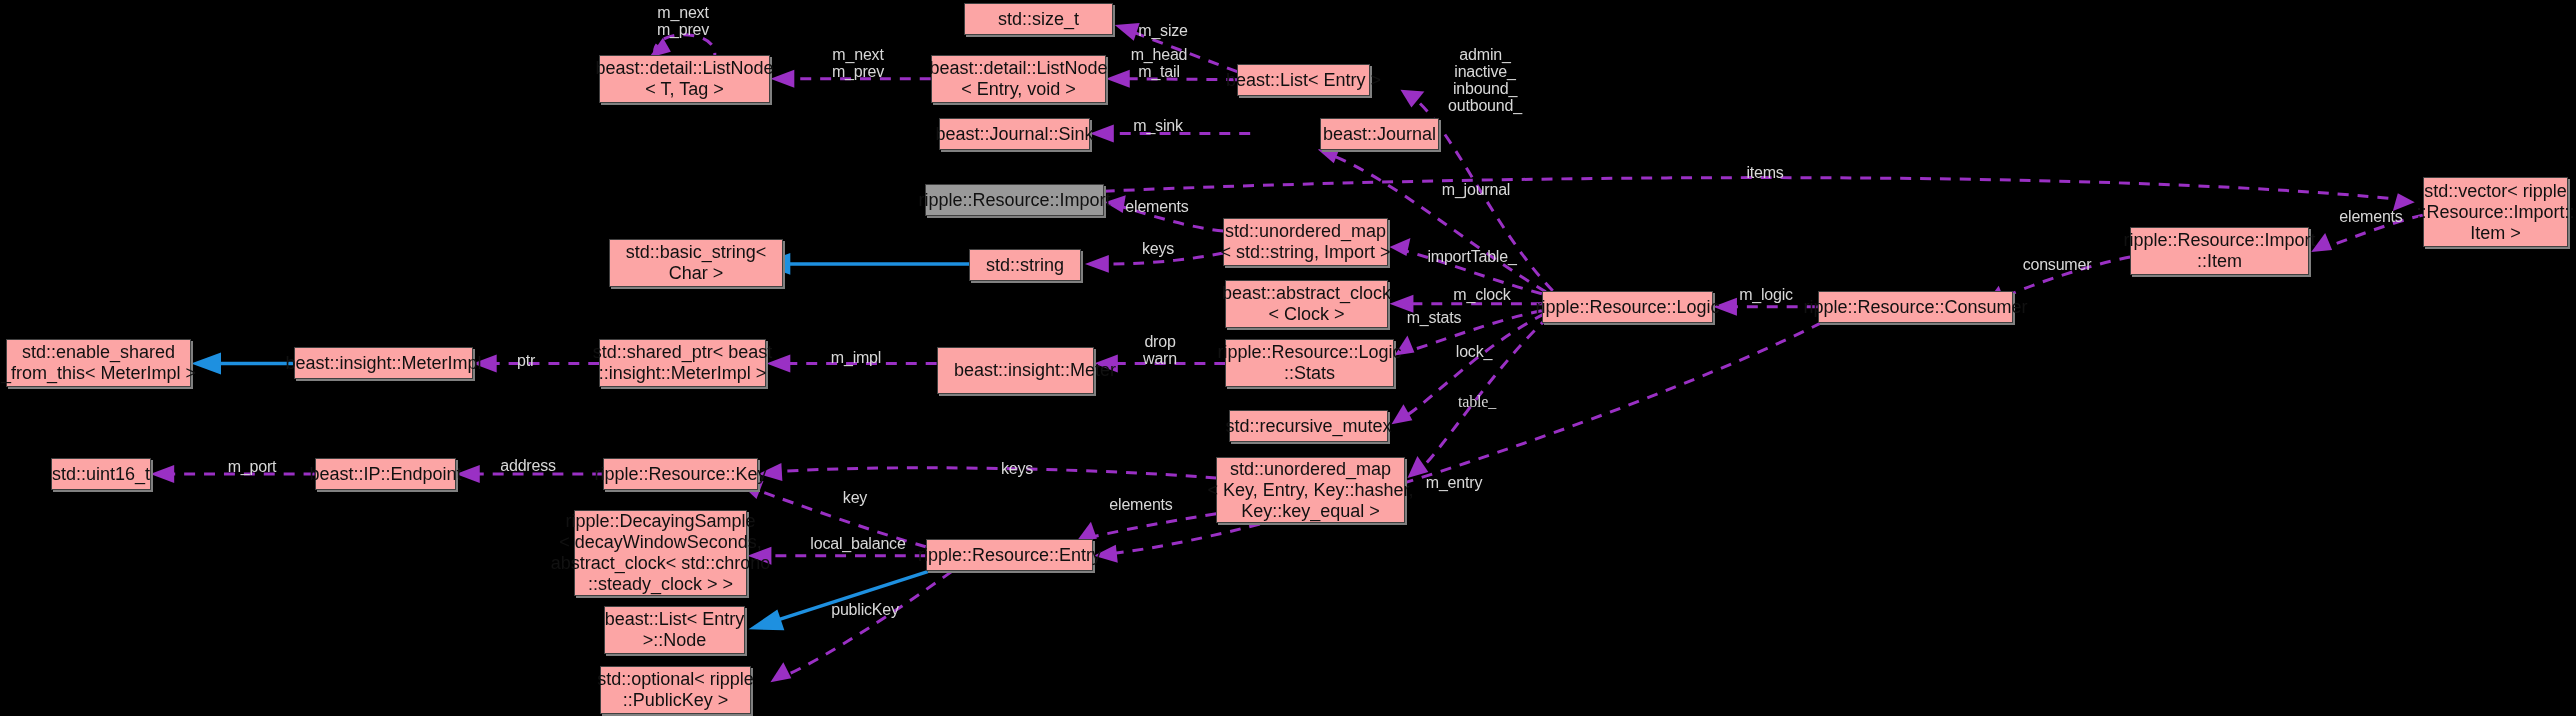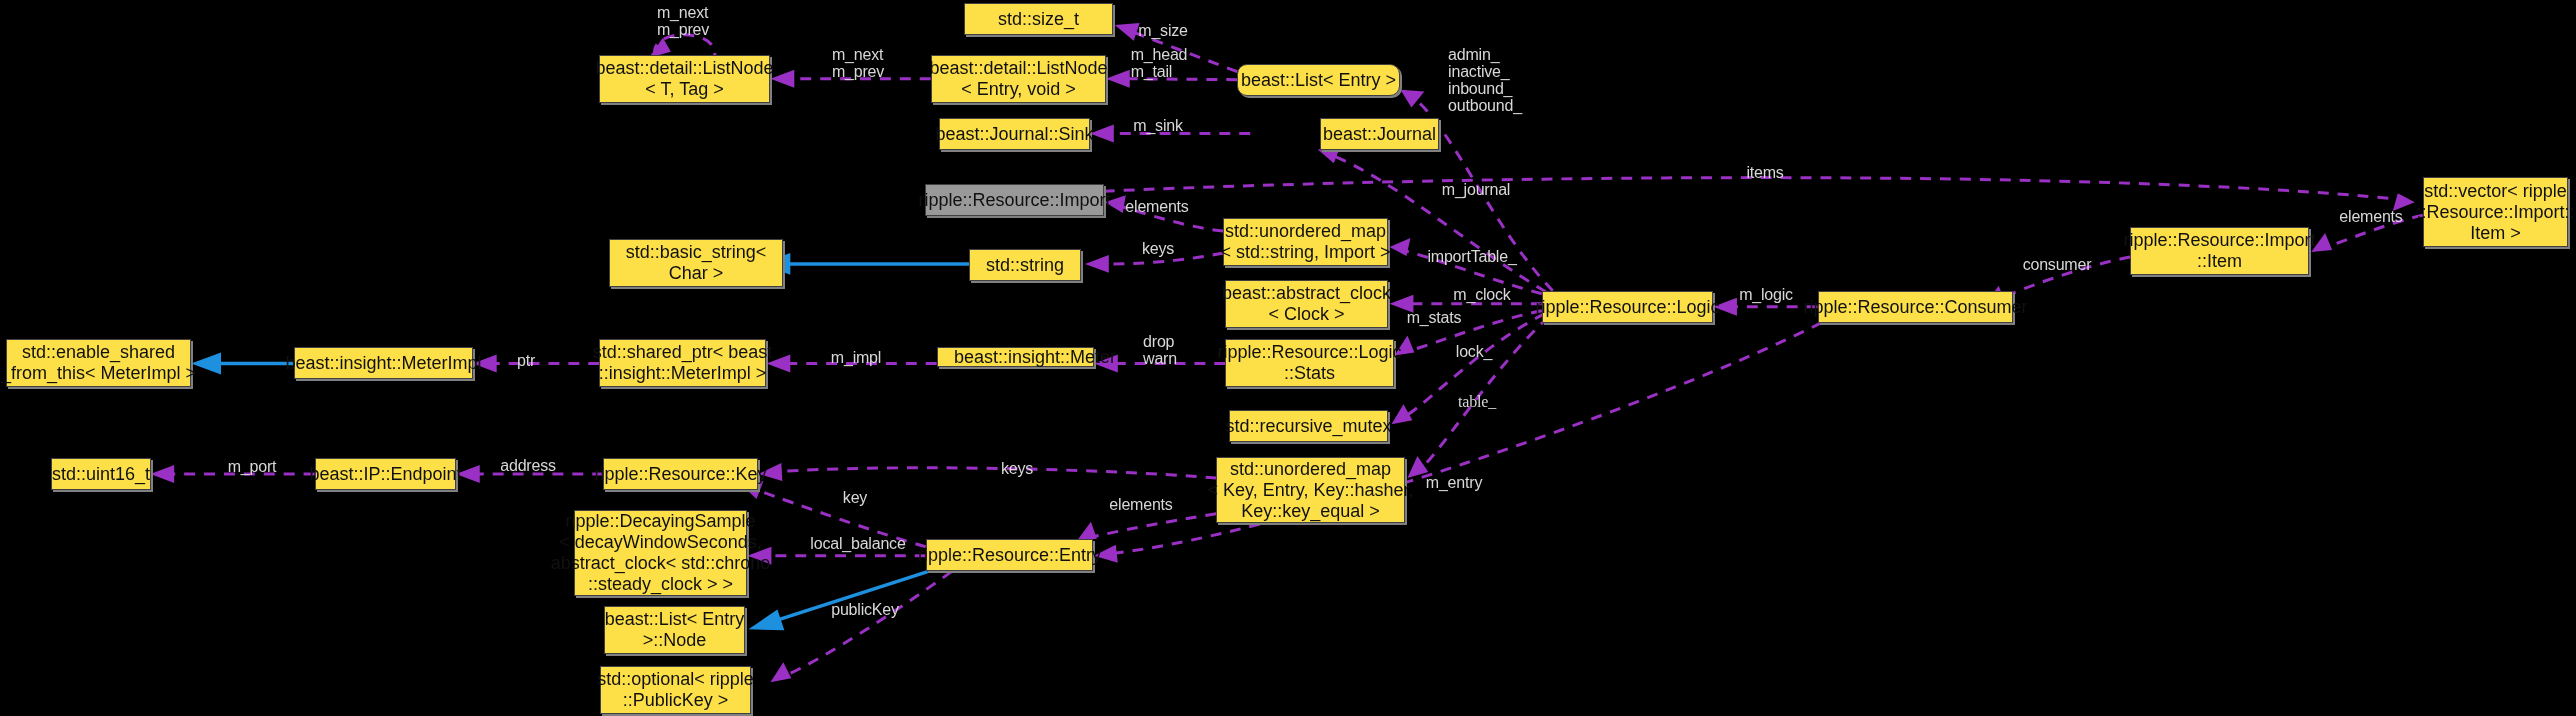--- a/index.html
+++ b/index.html
@@ -38,30 +38,30 @@
   .arrow-usage { fill: #9a30c4; }
   .arrow-inherit { fill: #1e90e0; }
 
   .edge-label {
     position: absolute;
     color: #d8d8d8;
     font-size: 16px;
     line-height: 17px;
     font-family: "Liberation Sans", sans-serif;
     white-space: pre;
-    text-align: left;
+    text-align: center;
     letter-spacing: -0.2px;
     transform: translate(-50%, -50%);
     pointer-events: none;
   }
 
   .node {
     position: absolute;
     box-sizing: border-box;
-    background: #fde047;
+    background: #fca5a5;
     border: 1px solid #404040;
     box-shadow: 2px 2px 0 0 #808080;
     color: #111111;
     font-size: 18px;
     line-height: 21px;
     text-align: center;
     display: flex;
     align-items: center;
     justify-content: center;
     white-space: pre;
@@ -240,21 +240,21 @@
     </g>
 
   </svg>
 
   <div id="nodes">
       <div class="node" style="left: 964px; top: 3px; width: 149px; height: 32px;">std::size_t</div>
       <div class="node" style="left: 599px; top: 55px; width: 171px; height: 48px;">beast::detail::ListNode
 &lt; T, Tag &gt;</div>
       <div class="node" style="left: 931px; top: 55px; width: 175px; height: 48px;">beast::detail::ListNode
 &lt; Entry, void &gt;</div>
-      <div class="node" style="left: 1237px; top: 64px; width: 163px; height: 32px; border-radius: 10px;">beast::List&lt; Entry &gt;</div>
+      <div class="node" style="left: 1237px; top: 64px; width: 133px; height: 32px;">beast::List&lt; Entry &gt;</div>
       <div class="node" style="left: 939px; top: 118px; width: 151px; height: 32px;">beast::Journal::Sink</div>
       <div class="node" style="left: 1320px; top: 118px; width: 119px; height: 32px;">beast::Journal</div>
       <div class="node highlight" style="left: 925px; top: 184px; width: 179px; height: 32px;">ripple::Resource::Import</div>
       <div class="node" style="left: 1223px; top: 218px; width: 165px; height: 48px;">std::unordered_map
 &lt; std::string, Import &gt;</div>
       <div class="node" style="left: 609px; top: 239px; width: 174px; height: 48px;">std::basic_string&lt;
 Char &gt;</div>
       <div class="node" style="left: 969px; top: 249px; width: 112px; height: 32px;">std::string</div>
       <div class="node" style="left: 2130px; top: 227px; width: 179px; height: 48px;">ripple::Resource::Import
 ::Item</div>
@@ -263,21 +263,21 @@
 Item &gt;</div>
       <div class="node" style="left: 1225px; top: 280px; width: 163px; height: 48px;">beast::abstract_clock
 &lt; Clock &gt;</div>
       <div class="node" style="left: 1542px; top: 291px; width: 171px; height: 32px;">ripple::Resource::Logic</div>
       <div class="node" style="left: 1818px; top: 291px; width: 195px; height: 32px;">ripple::Resource::Consumer</div>
       <div class="node" style="left: 6px; top: 339px; width: 185px; height: 48px;">std::enable_shared
 _from_this&lt; MeterImpl &gt;</div>
       <div class="node" style="left: 294px; top: 347px; width: 179px; height: 32px;">beast::insight::MeterImpl</div>
       <div class="node" style="left: 599px; top: 339px; width: 167px; height: 48px;">std::shared_ptr&lt; beast
 ::insight::MeterImpl &gt;</div>
-      <div class="node" style="left: 937px; top: 347px; width: 157px; height: 20px; padding-left: 39px;">beast::insight::Meter</div>
+      <div class="node" style="left: 937px; top: 347px; width: 157px; height: 47px; padding-left: 39px;">beast::insight::Meter</div>
       <div class="node" style="left: 1225px; top: 339px; width: 169px; height: 48px;">ripple::Resource::Logic
 ::Stats</div>
       <div class="node" style="left: 1229px; top: 410px; width: 159px; height: 32px;">std::recursive_mutex</div>
       <div class="node" style="left: 51px; top: 458px; width: 100px; height: 32px;">std::uint16_t</div>
       <div class="node" style="left: 315px; top: 458px; width: 141px; height: 32px;">beast::IP::Endpoint</div>
       <div class="node" style="left: 603px; top: 458px; width: 155px; height: 32px;">ripple::Resource::Key</div>
       <div class="node" style="left: 1216px; top: 457px; width: 189px; height: 66px;">std::unordered_map
 &lt; Key, Entry, Key::hasher,
 Key::key_equal &gt;</div>
       <div class="node" style="left: 574px; top: 510px; width: 173px; height: 86px;">ripple::DecayingSample

